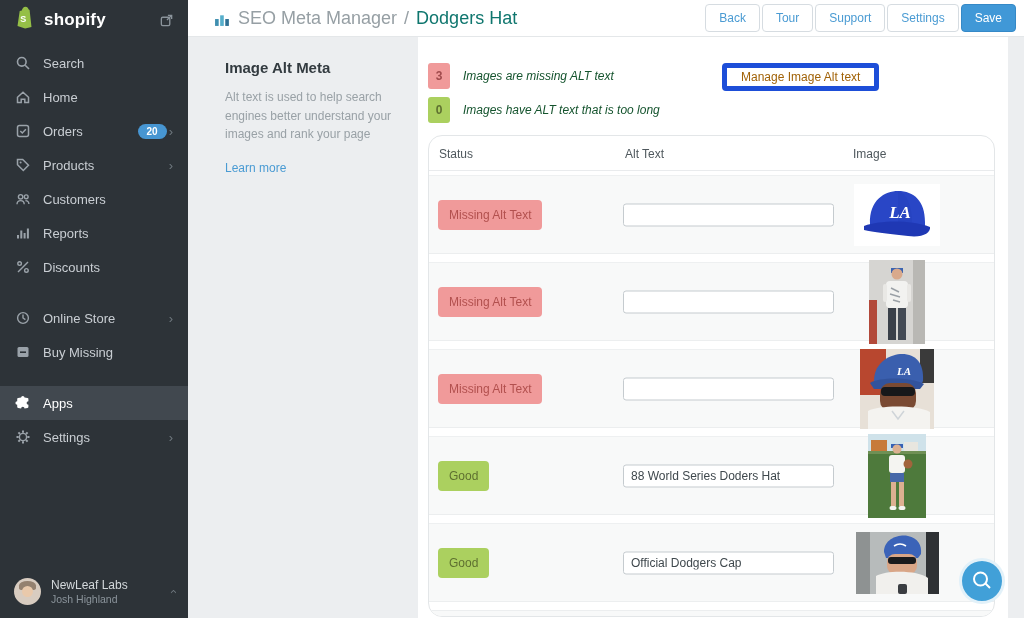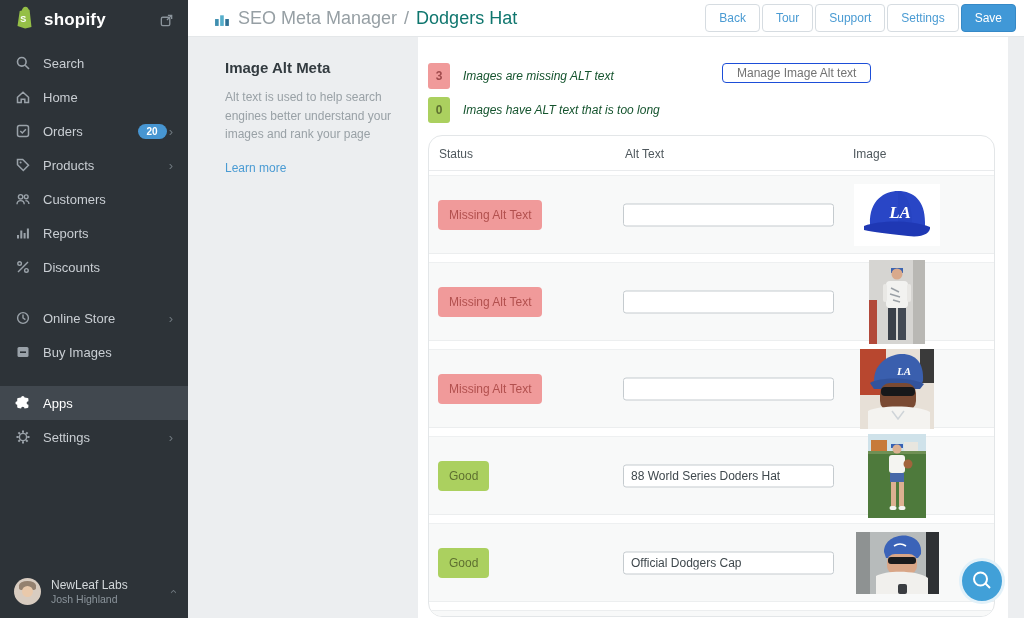--- a/index.html
+++ b/index.html
@@ -41,21 +41,21 @@
   .content-card { position:absolute; left:418px; top:37px; width:590px; height:581px; background:#fff; }
   .info-panel { position:absolute; left:225px; top:59px; width:172px; }
   .info-title { font-size:15px; font-weight:bold; color:#333b40; margin:0 0 12px; }
   .info-desc { font-size:12px; color:#99a1a6; line-height:1.55; margin:0 0 14px; }
   .info-link { font-size:12px; color:#4a9bd3; cursor:pointer; }
   .alert-row { position:absolute; display:flex; align-items:center; z-index:2; }
   .count-badge { width:22px; height:26px; border-radius:3px; display:flex; align-items:center; justify-content:center; font-size:12px; font-weight:bold; flex:none; }
   .count-error { background:#f09a9a; color:#a04a4c; }
   .count-ok { background:#abd05f; color:#5e7030; }
   .alert-text { margin-left:13px; font-size:12px; color:#14532d;font-style:italic; }
-  .manage-btn { position:absolute; left:722px; top:63px; height:20px; padding:0 14px; background:#fff; border:1px solid #1d4ed8; border-radius:4px; color:#737373; font-size:12px; cursor:pointer; font-family:inherit; z-index:2; }
+  .manage-btn { position:absolute; left:722px; top:63px; height:28px; padding:0 14px; background:#fff; border:5px solid #1d4ed8; border-radius:4px; color:#a16207; font-size:12px; cursor:pointer; font-family:inherit; z-index:2; }
   
   .table-box { position:absolute; left:428px; top:135px; width:567px; height:482px; border:1px solid #e3e6e8; border-radius:14px; background:#fff; overflow:hidden; z-index:2; }
   .thead { position:relative; height:35px; border-bottom:1px solid #e9ebed; }
   .th { position:absolute; top:11px; font-size:12px; color:#4f585d; }
   .th-status { left:10px; } .th-alt { left:196px; } .th-image { left:424px; }
   .trow { position:relative; height:79px; background:#f8f9f9; border-top:1px solid #eef0f1; border-bottom:1px solid #eceeef; margin:4px 0 8px; }
   .trow-partial { height:14px; background:#f8f9f9; border-top:1px solid #eceeef; }
   .status-badge { position:absolute; left:9px; top:50%; transform:translateY(-50%); font-size:12px; padding:8px 11px; border-radius:4px; white-space:nowrap; }
   .status-error { background:#f09a9a; color:#b2504e; }
   .status-ok { background:#abd05f; color:#5e7030; }
@@ -170,21 +170,21 @@
             <span class="chev">›</span>
           </span>
       </li>
       <li class="nav-item">
         <span class="icn">
             <svg width="16" height="16" viewBox="0 0 16 16">
               <rect x="2.5" y="3" width="11" height="10" rx="1.5" fill="#9aa2a9"></rect>
               <path d="M5 8.2h6" stroke="#2d3338" stroke-width="1.6"></path>
             </svg>
           </span>
-        <span class="lbl">Buy Images</span>
+        <span class="lbl">Buy Missing</span>
       </li>
       <li class="nav-gap"></li>
       <li class="nav-item active">
         <span class="icn">
             <svg width="16" height="16" viewBox="0 0 16 16">
               <path d="M6.1 2.6a1.7 1.7 0 0 1 3.4 0l3 .5a1 1 0 0 1 .9 1.1v2a1.8 1.8 0 0 0 0 3.6v2a1 1 0 0 1-.9 1.1l-3 .5a1.7 1.7 0 0 0-3.4 0l-3-.5a1 1 0 0 1-.9-1.1v-2a1.8 1.8 0 0 1 0-3.6v-2a1 1 0 0 1 .9-1.1z" fill="#ffffff"></path>
             </svg>
           </span>
         <span class="lbl">Apps</span>
       </li>

